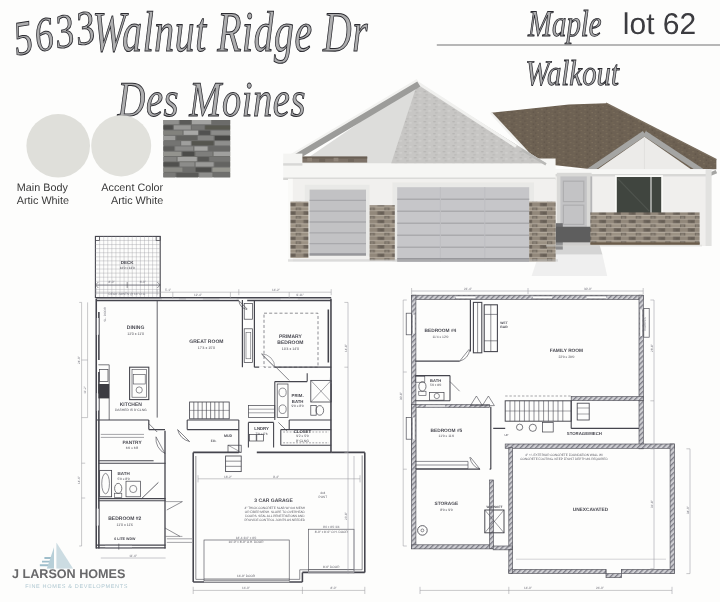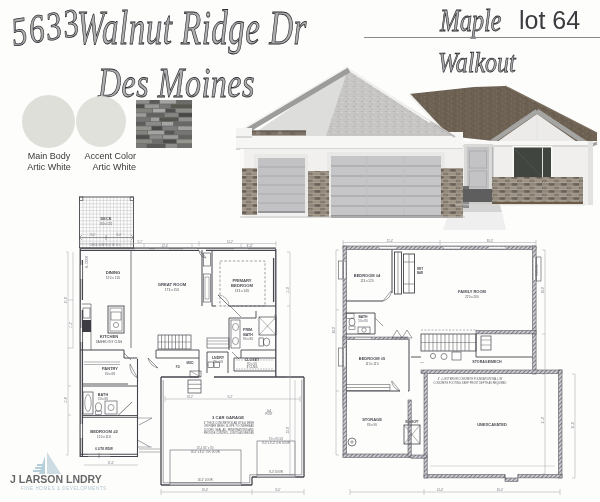--- a/index.html
+++ b/index.html
@@ -13,31 +13,31 @@
 <div id="page">
 
 <div class="abs script" style="left:8px;top:10px;font-size:31px;transform:rotate(-9deg) scaleY(1.3);transform-origin:left top;letter-spacing:2px;">5633</div>
 
 <div class="abs script" style="left:77px;top:2px;font-size:33px;transform:scaleY(1.45);transform-origin:left top;letter-spacing:0.5px;">Walnut Ridge Dr</div>
 
 <div class="abs script" style="left:98px;top:59px;font-size:32px;transform:scaleY(1.3);transform-origin:left top;letter-spacing:0.5px;">Des Moines</div>
 
 <div class="abs script" style="left:440px;top:4px;font-size:24px;transform:scaleY(1.3);transform-origin:left top;">Maple</div>
 
-<div class="abs" style="left:519px;top:6px;font-size:25px;color:#3c3c40;">lot 64</div>
+<div class="abs" style="left:519px;top:6px;font-size:25px;color:#3c3c40;">lot 62</div>
 
 <div class="abs" style="left:364px;top:37px;width:236px;height:1px;background:#8a8a8a;"></div>
 
 <div class="abs script" style="left:438px;top:46px;font-size:24px;transform:scaleY(1.25);transform-origin:left top;">Walkout</div>
 
 <div class="abs" style="left:22px;top:95px;width:53px;height:53px;border-radius:50%;background:#dfdfda;"></div>
 
 <div class="abs" style="left:76px;top:96px;width:50px;height:51px;border-radius:50%;background:#e1e1dc;"></div>
 
-<div class="abs" style="left:14px;top:151px;width:70px;font-size:9px;line-height:11px;text-align:center;color:#3a3a3a;">Main Body<br>Artic White</div>
+<div class="abs" style="left:14px;top:151px;width:70px;font-size:9px;line-height:11px;text-align:left;color:#3a3a3a;">Main Body<br>Artic White</div>
 
 <div class="abs" style="left:66px;top:151px;width:70px;font-size:9px;line-height:11px;text-align:right;color:#3a3a3a;">Accent Color<br>Artic White</div>
 
 <svg class="abs" style="left:136px;top:100px;" width="56" height="48" viewBox="0 0 56 48" id="stoneswatch">
 <rect width="56" height="48" fill="#6e6e6c"></rect>
 <g>
 <rect x="0" y="0" width="13" height="3.6" fill="#8f8f8d"></rect>
         <rect x="14" y="0" width="9" height="3.6" fill="#5a5a58"></rect>
         <rect x="24" y="0" width="16" height="3.6" fill="#a3a3a1"></rect>
         <rect x="41" y="0" width="15" height="3.6" fill="#6b6b69"></rect>
@@ -724,17 +724,17 @@
 <text transform="rotate(-90 538 270)" x="538" y="270">EGRESS</text>
 </g>
 </svg>
 
 <svg class="abs" style="left:33px;top:452px;" width="28" height="22" viewBox="0 0 28 22">
   <path d="M14 0 L28 22 L14 22 Z" fill="#ccdce2"></path>
   <path d="M2 16 L12 16 M0 19 L12 19 M4 13 L12 13" stroke="#9fbecb" stroke-width="1.6"></path>
   <path d="M12 4 L12 22 L6 22 Z" fill="#b7cfd8"></path>
 </svg>
 
-<div class="abs" style="left:10px;top:473px;font-size:10.5px;font-weight:bold;letter-spacing:0px;color:#68686a;">J LARSON LNDRY</div>
+<div class="abs" style="left:10px;top:473px;font-size:10.5px;font-weight:bold;letter-spacing:0px;color:#68686a;">J LARSON HOMES</div>
 
 <div class="abs" style="left:21px;top:486px;font-size:4.6px;letter-spacing:0.55px;color:#b0c8d1;">FINE HOMES &amp; DEVELOPMENTS</div>
 
 </div>
 
 </body></html>

